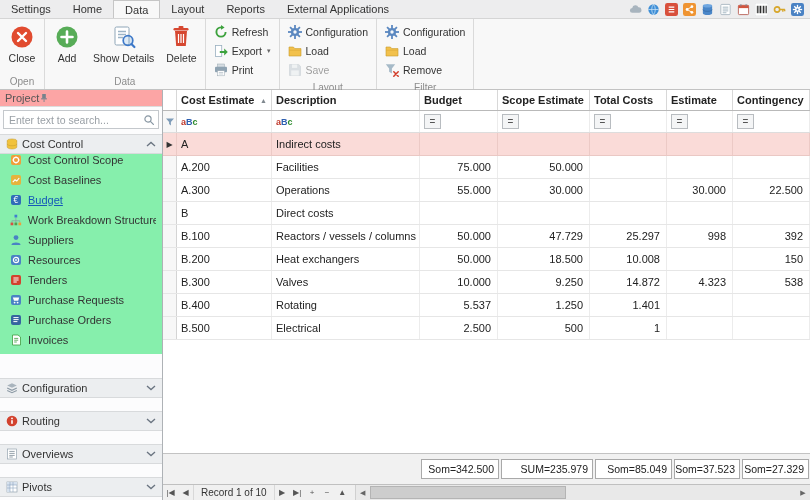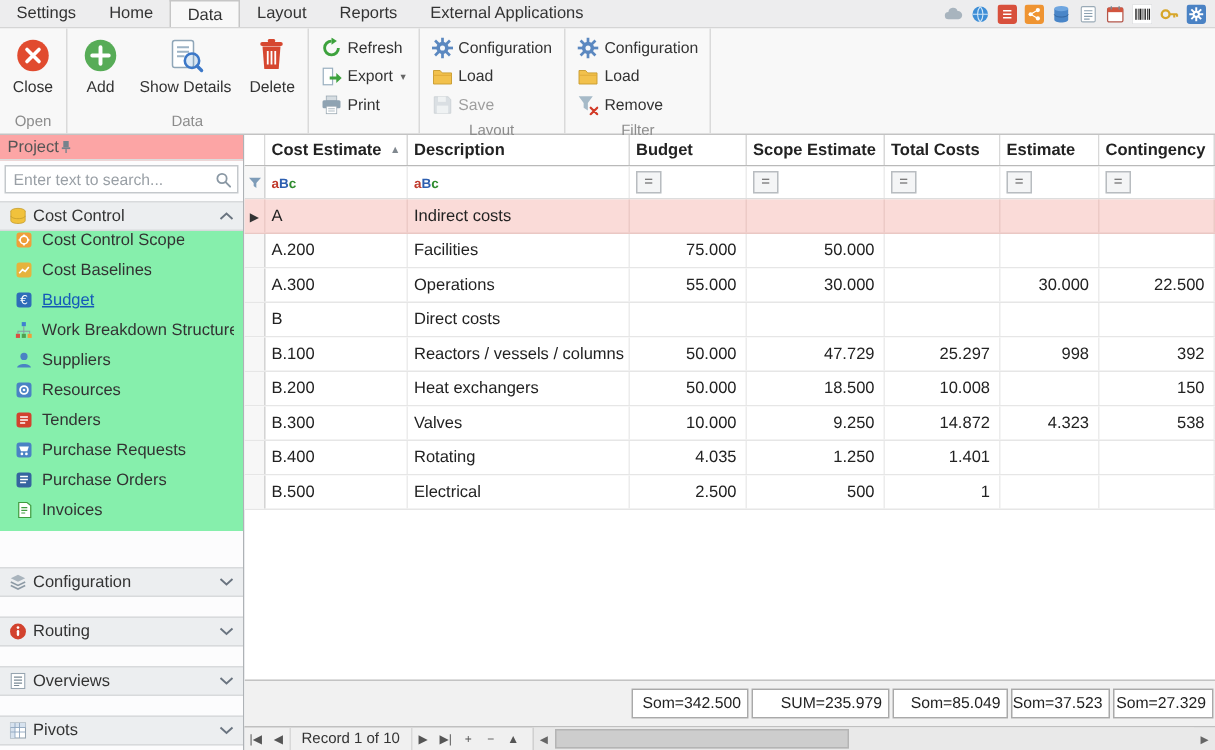--- a/index.html
+++ b/index.html
@@ -685,21 +685,21 @@
         <div class="gcell w-c2 num">10.000</div>
         <div class="gcell w-c3 num">9.250</div>
         <div class="gcell w-c4 num">14.872</div>
         <div class="gcell w-c5 num">4.323</div>
         <div class="gcell w-c6 num">538</div>
       </div>
       <div class="grow">
         <div class="gcell w-ind ind"></div>
         <div class="gcell w-c0">B.400</div>
         <div class="gcell w-c1">Rotating</div>
-        <div class="gcell w-c2 num">4.035</div>
+        <div class="gcell w-c2 num">5.537</div>
         <div class="gcell w-c3 num">1.250</div>
         <div class="gcell w-c4 num">1.401</div>
         <div class="gcell w-c5 num"></div>
         <div class="gcell w-c6 num"></div>
       </div>
       <div class="grow">
         <div class="gcell w-ind ind"></div>
         <div class="gcell w-c0">B.500</div>
         <div class="gcell w-c1">Electrical</div>
         <div class="gcell w-c2 num">2.500</div>

